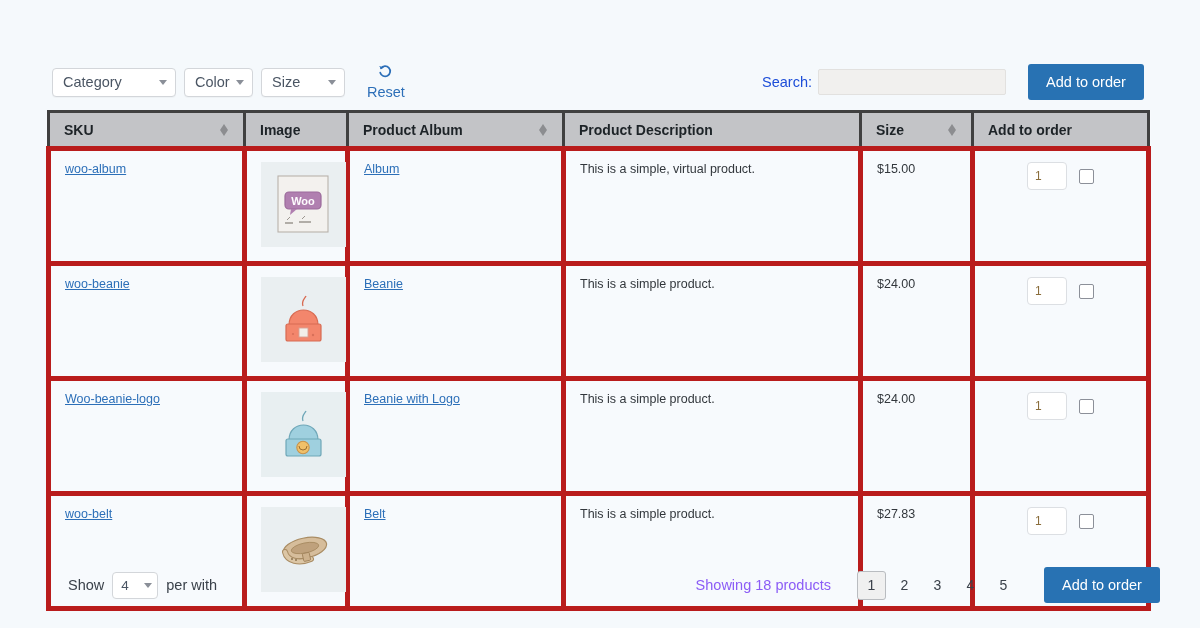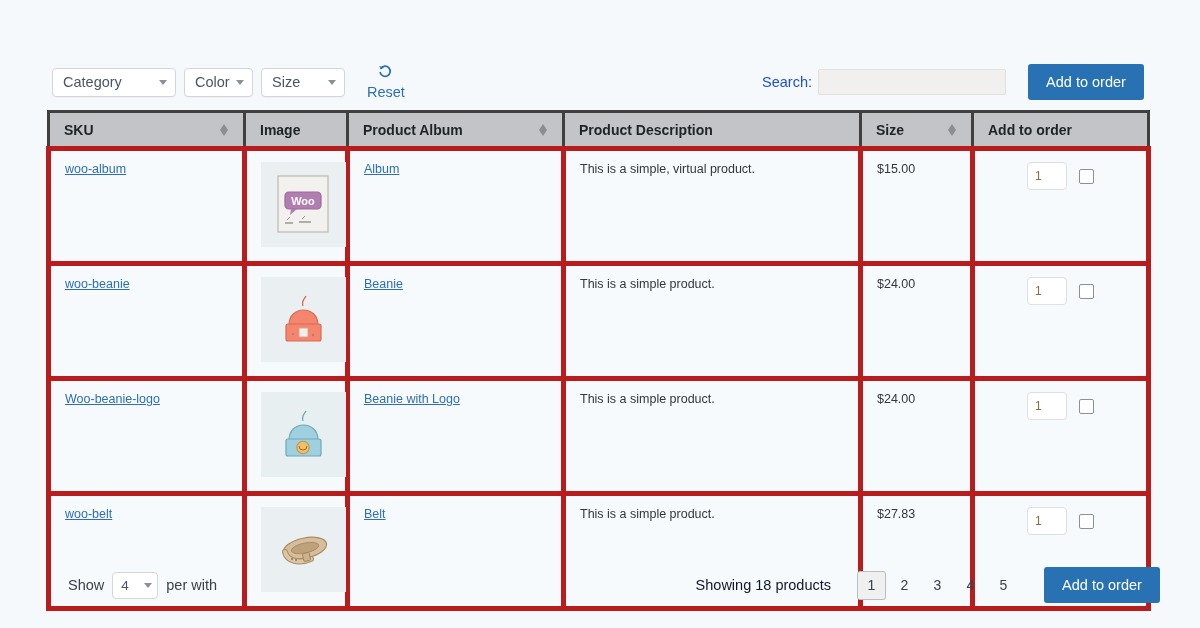--- a/index.html
+++ b/index.html
@@ -186,21 +186,21 @@
     margin-left: auto;
     width: 0; height: 0;
     border-left: 4px solid transparent;
     border-right: 4px solid transparent;
     border-top: 5px solid #8a8f98;
   }
   .pager-zone {
     margin-left: auto;
     display: flex; align-items: center;
   }
-  .showing-txt { font-size: 14.5px; color: #0f172a; margin-right: 26px; }
+  .showing-txt { font-size: 14.5px; color: #8b5cf6; margin-right: 26px; }
   .pages { display: flex; align-items: center; gap: 4px; }
   .pg {
     min-width: 29px; height: 29px;
     display: flex; align-items: center; justify-content: center;
     font-size: 14px; color: #3a414a;
     cursor: pointer;
     border: 1px solid transparent;
     border-radius: 3px;
     padding: 0 7px;
   }

